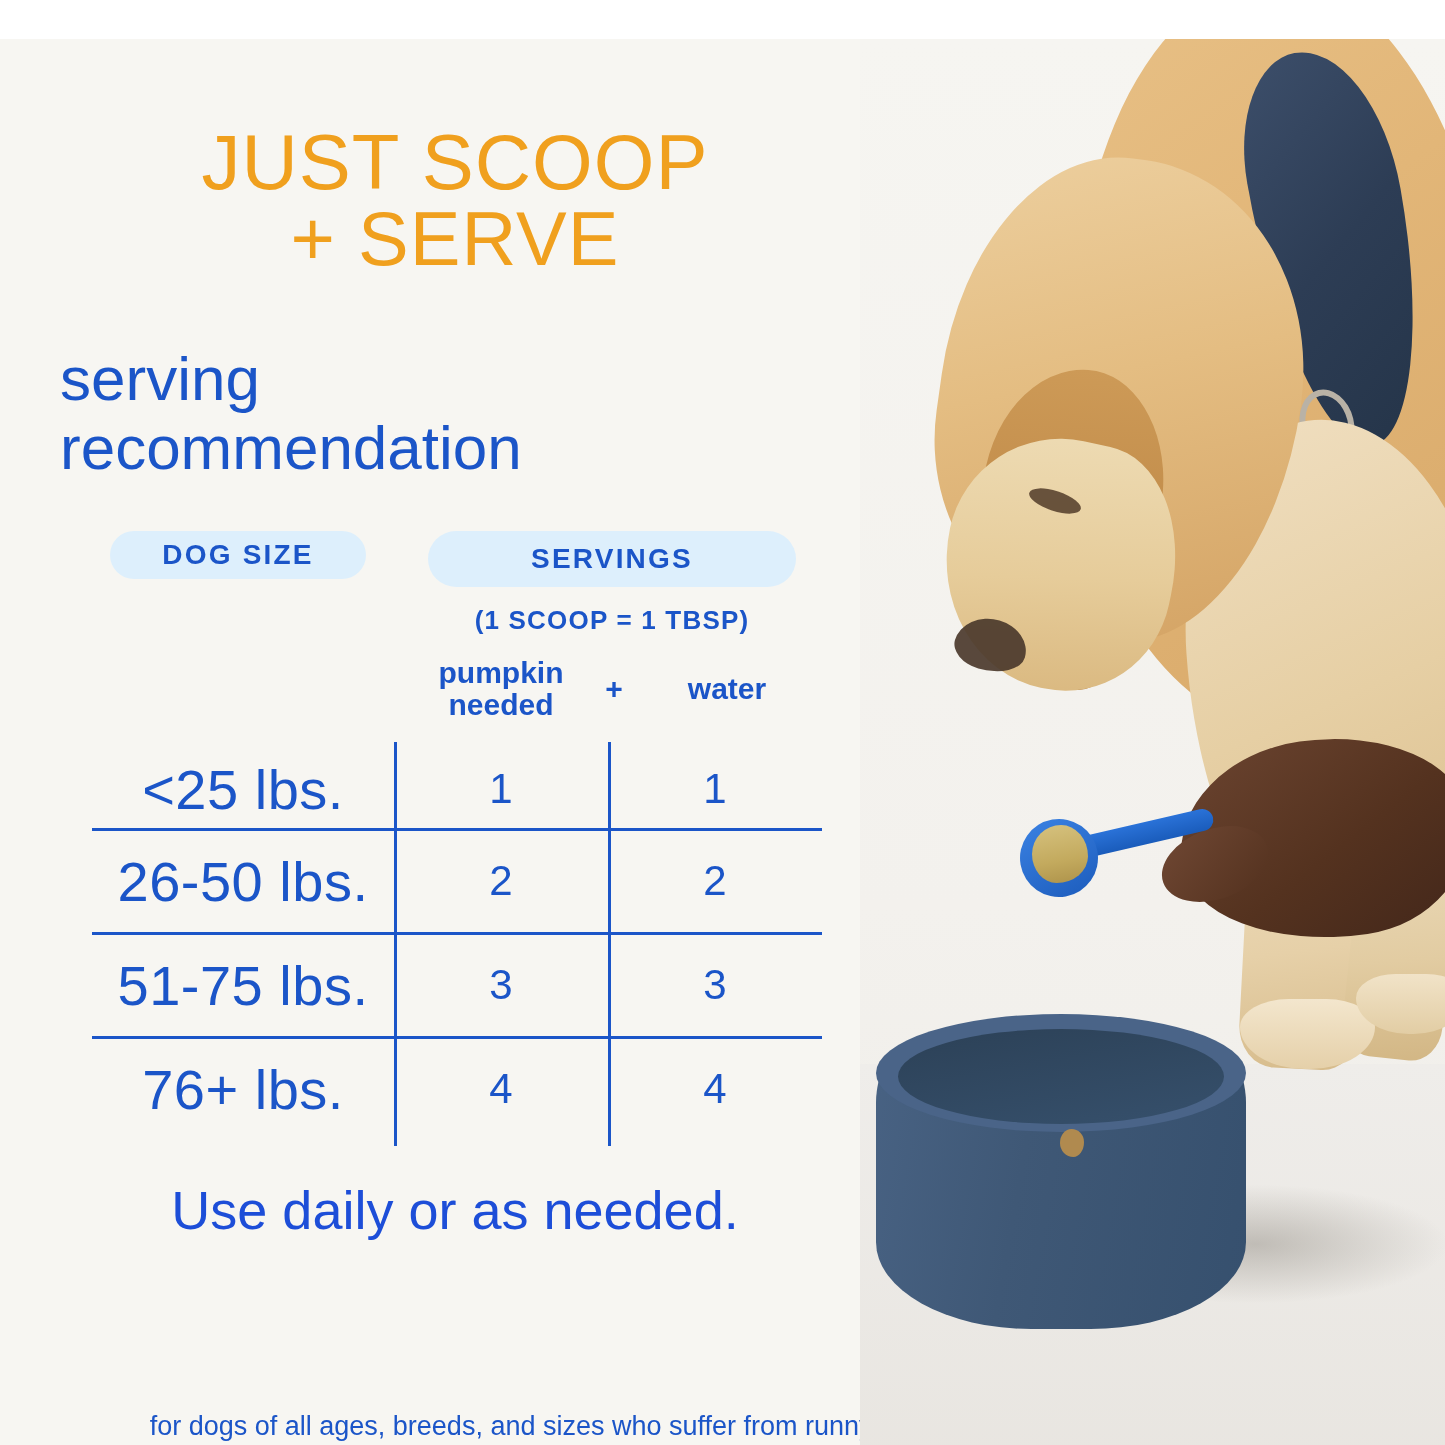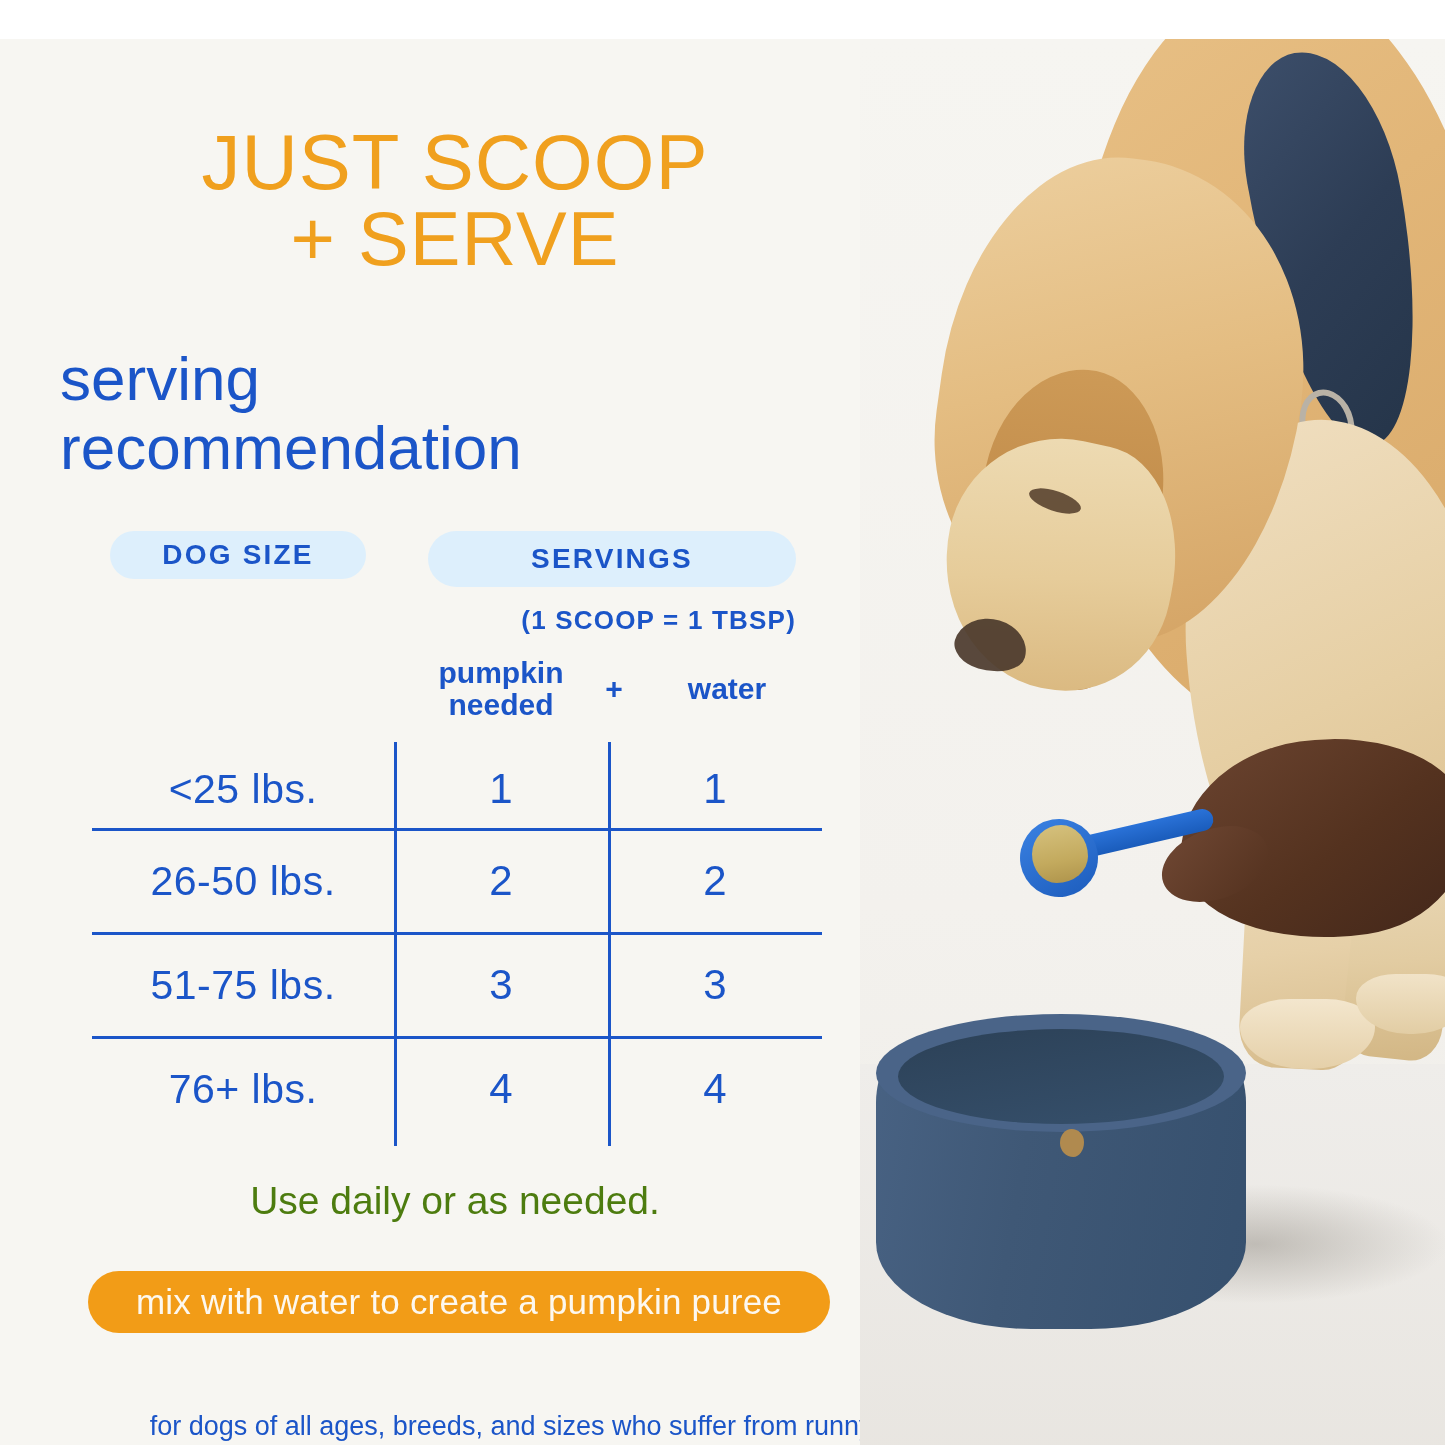--- a/index.html
+++ b/index.html
@@ -79,21 +79,21 @@
     width: 368px;
     height: 56px;
     text-align: center;
   }
 
   .scoop-note {
     position: absolute;
     left: 428px;
     top: 566px;
     width: 368px;
-    text-align: right;
+    text-align: center;
     color: #1b55c8;
     font-size: 26px;
     font-weight: 700;
     letter-spacing: 1.2px;
   }
 
   
   .col-labels {
     position: absolute;
     left: 394px;
@@ -146,41 +146,41 @@
     left: 0;
     width: 730px;
     height: 100px;
     display: flex;
     align-items: center;
     color: #1b55c8;
   }
   .tcell-size {
     width: 302px;
     text-align: center;
-    font-size: 41px;
+    font-size: 56px;
     font-weight: 400;
     letter-spacing: 0.5px;
   }
   .tcell-num {
     width: 214px;
     text-align: center;
     font-size: 42px;
     font-weight: 400;
   }
   .tcell-num.last { width: 214px; }
 
   
   .use-daily {
     position: absolute;
     left: 60px;
     top: 1140px;
     width: 790px;
     text-align: center;
-    color: #4d7c0f;
-    font-size: 39px;
+    color: #1d4ed8;
+    font-size: 54px;
     font-weight: 400;
   }
 
   
   .banner {
     position: absolute;
     left: 88px;
     top: 1232px;
     width: 742px;
     height: 62px;
@@ -518,23 +518,20 @@
 
       <div class="trow" style="top:300px;">
         <div class="tcell-size">76+ lbs.</div>
         <div class="tcell-num">4</div>
         <div class="tcell-num last">4</div>
       </div>
     </div>
 
     <div class="use-daily">Use daily or as needed.</div>
 
-    <div class="banner">
-      <span>mix with water to create a pumpkin puree</span>
-    </div>
   </div>
 
   <div class="footer">for dogs of all ages, breeds, and sizes who suffer from runny poops, digestive or stomach issues</div>
 
   <div class="photo">
     <div class="photo-floor"></div>
 
     <div class="dog-body"></div>
     <div class="dog-collar"></div>
     <div class="dog-collar-ring"></div>

